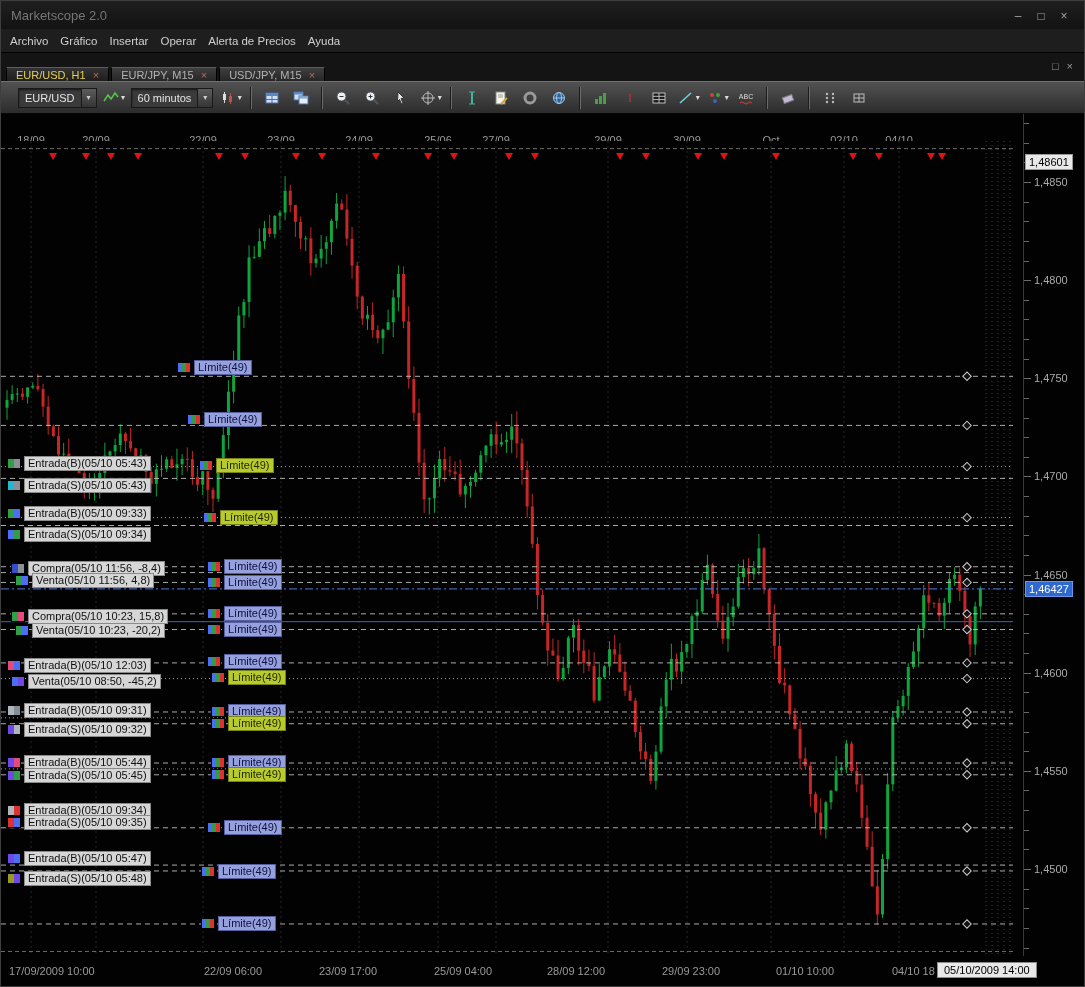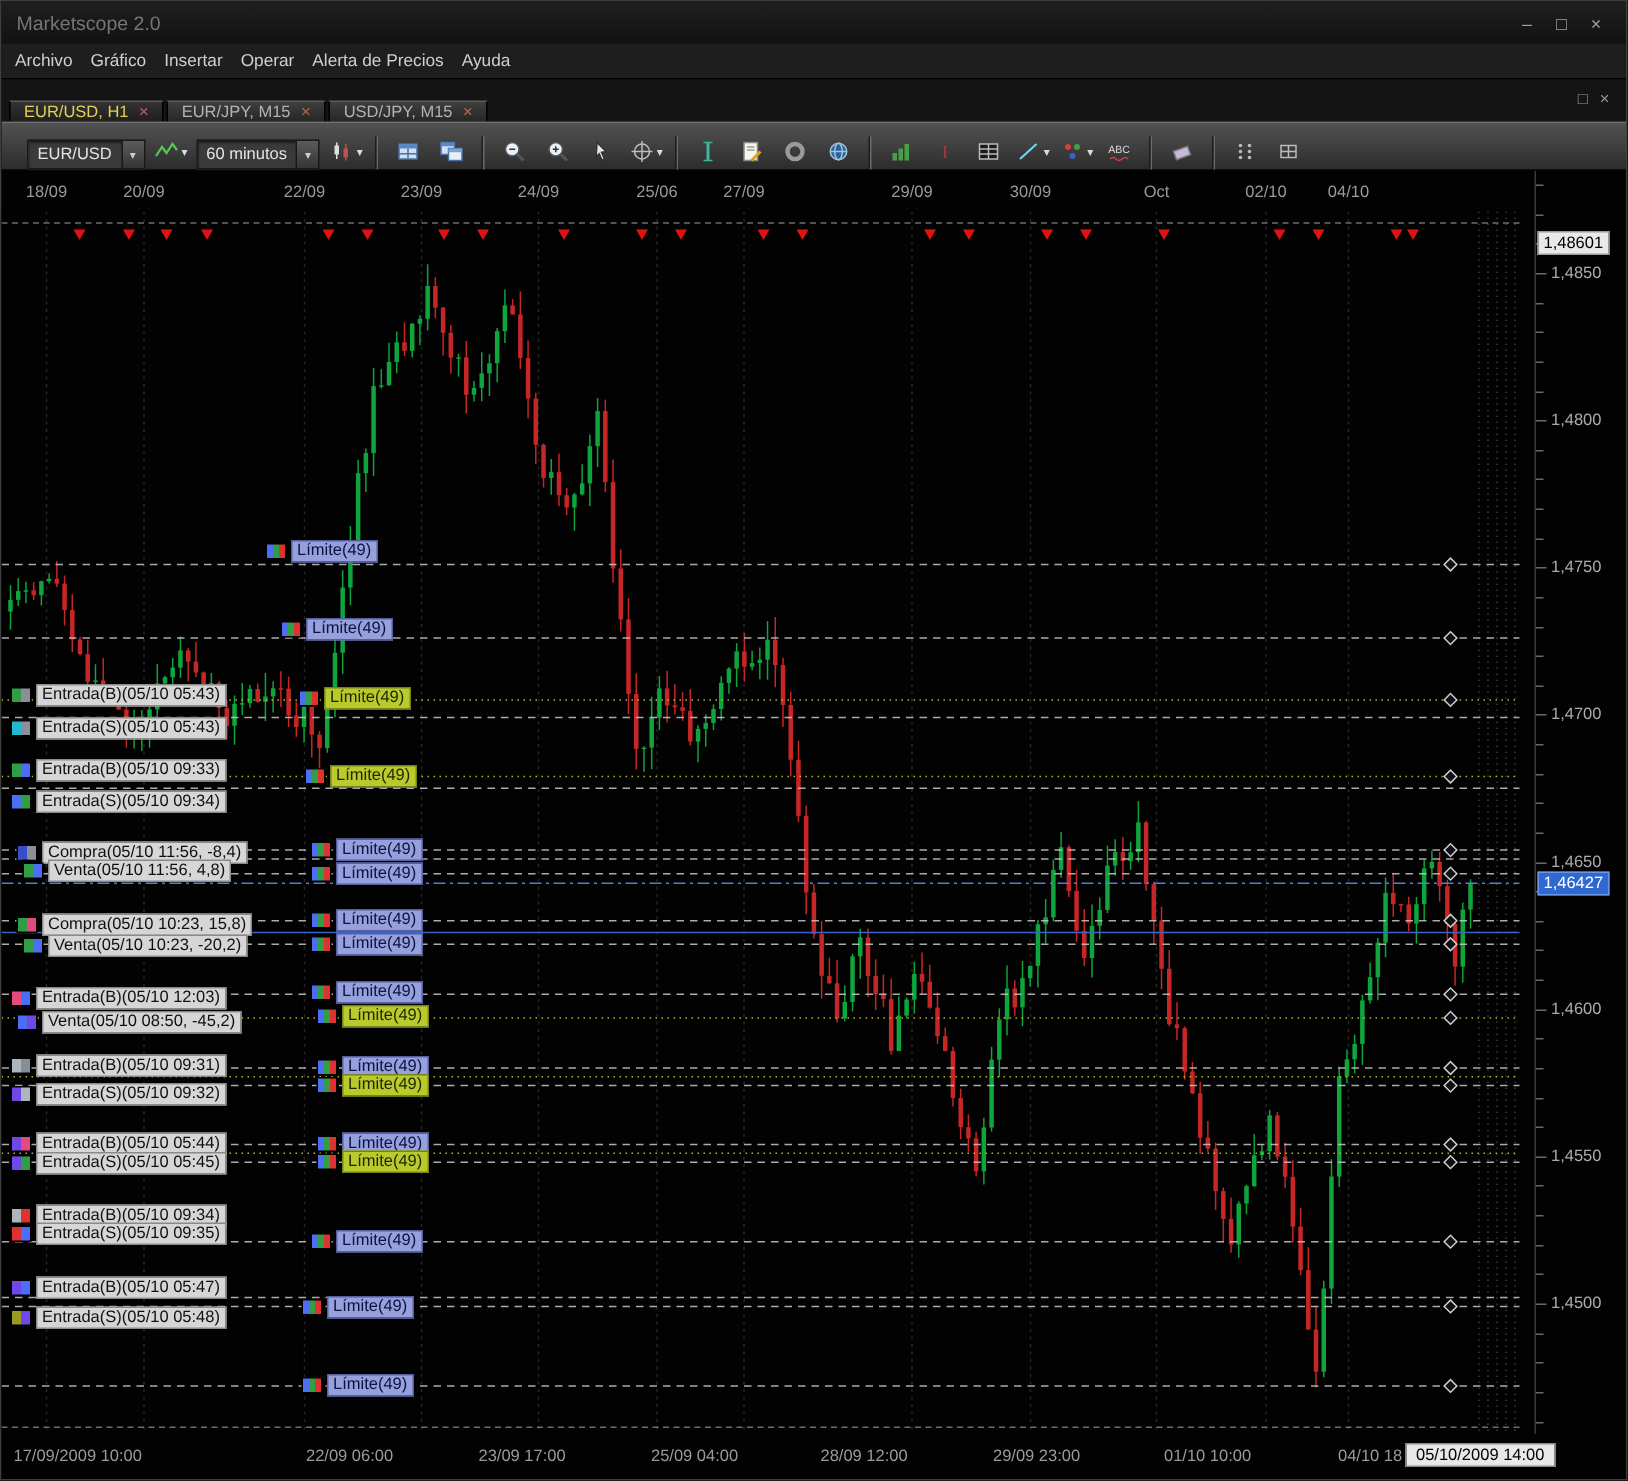--- a/index.html
+++ b/index.html
@@ -14,31 +14,31 @@
   .menubar{position:absolute;top:28px;left:0;right:0;height:24px;background:#1e1e1e;display:flex;align-items:center;gap:12px;padding:0 9px;font-size:11.5px;color:#cfcfcf;border-bottom:1px solid #000;}
   .mitem{cursor:default;}
   
   .tabbar{position:absolute;top:52px;left:0;right:0;height:28px;background:#141414;display:flex;align-items:flex-end;padding:0 5px;}
   #tabstrip{display:flex;align-items:flex-end;margin-right:auto;}
   .tab{height:14px;display:flex;align-items:center;gap:7px;background:linear-gradient(#3f3f3f,#262626);border:1px solid #000;border-top-color:#5c5c5c;border-bottom:none;color:#b2b2b2;font-size:11px;padding:0 9px;margin-right:2px;}
   .tab.active{color:#e4d052;background:linear-gradient(#333,#1e1e1e);}
   .tab .close{color:#bb6a58;font-size:11px;}
   .tabbar-right{align-self:center;color:#9a9a9a;font-size:11px;display:flex;gap:8px;padding:0 6px 2px 0;}
   
-  .toolbar{position:absolute;top:80px;left:0;right:0;height:33px;background:linear-gradient(#525252,#2c2c2c);border-top:1px solid #6f6f6f;border-bottom:1px solid #060606;display:flex;align-items:flex-end;padding:0 17px;gap:5px;}
+  .toolbar{position:absolute;top:80px;left:0;right:0;height:33px;background:linear-gradient(#525252,#2c2c2c);border-top:1px solid #6f6f6f;border-bottom:1px solid #060606;display:flex;align-items:center;padding:0 17px;gap:5px;}
   .tselect{display:flex;align-items:center;height:20px;background:#3a3a3a;border:1px solid #191919;box-shadow:inset 0 1px 2px rgba(0,0,0,.6);color:#e4e4e4;font-size:11px;}
   .tselect .val{padding:0 6px;white-space:nowrap;}
   .tselect .caret{width:15px;height:100%;background:linear-gradient(#5c5c5c,#343434);border-left:1px solid #191919;display:flex;align-items:center;justify-content:center;color:#ccc;font-size:8px;}
   .tbtn{height:24px;min-width:24px;display:flex;align-items:center;justify-content:center;border-radius:2px;}
   .tbtn .caret{font-size:8px;color:#ddd;margin-left:1px;}
   .ticon{display:flex;align-items:center;justify-content:center;width:18px;height:18px;}
   .tsep{width:2px;height:22px;border-left:1px solid #1d1d1d;border-right:1px solid #6a6a6a;margin:0 3px;}
   
   .chart{position:absolute;top:113px;left:0;right:0;bottom:0;background:#020202;}
-  .top-axis{position:absolute;top:0;left:0;width:1022px;height:27px;text-align:center;}
+  .top-axis{position:absolute;top:12px;left:0;width:1022px;height:27px;text-align:center;}
   .top-axis span{position:absolute;top:8px;transform:translateX(-50%);font-size:11px;color:#9a9a9a;white-space:nowrap;}
   #plot{position:absolute;top:27px;left:0;background:#020202;}
   .price-axis{position:absolute;left:1022px;top:0;width:63px;height:874px;border-left:1px solid #3a3a3a;background:#020202;}
   .price-axis .tick{position:absolute;left:0;height:0;border-top:1px solid #6a6a6a;}
   .price-axis .ticklbl{position:absolute;left:10px;font-size:11px;color:#ababab;}
   .badge{position:absolute;left:1px;font-size:11px;padding:1px 3px;white-space:nowrap;}
   .badge.high{background:#e9e9e9;color:#000;border:1px solid #9a9a9a;}
   .badge.cur{background:#2f69d0;color:#fff;border:1px solid #6b97e8;}
   .bottom-axis{position:absolute;top:842px;left:0;width:1085px;height:32px;background:#020202;}
   .bottom-axis span{position:absolute;top:9px;font-size:11px;color:#9a9a9a;white-space:nowrap;}

